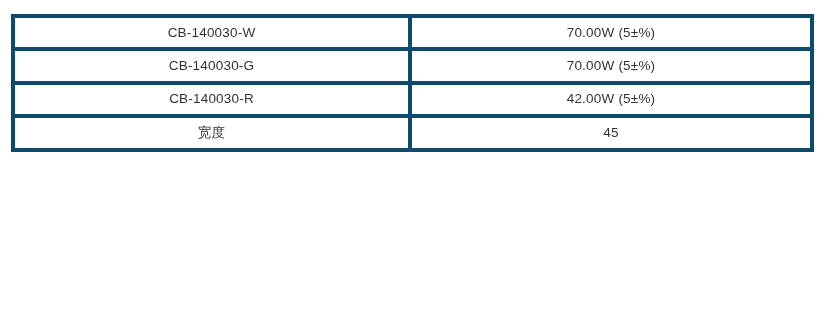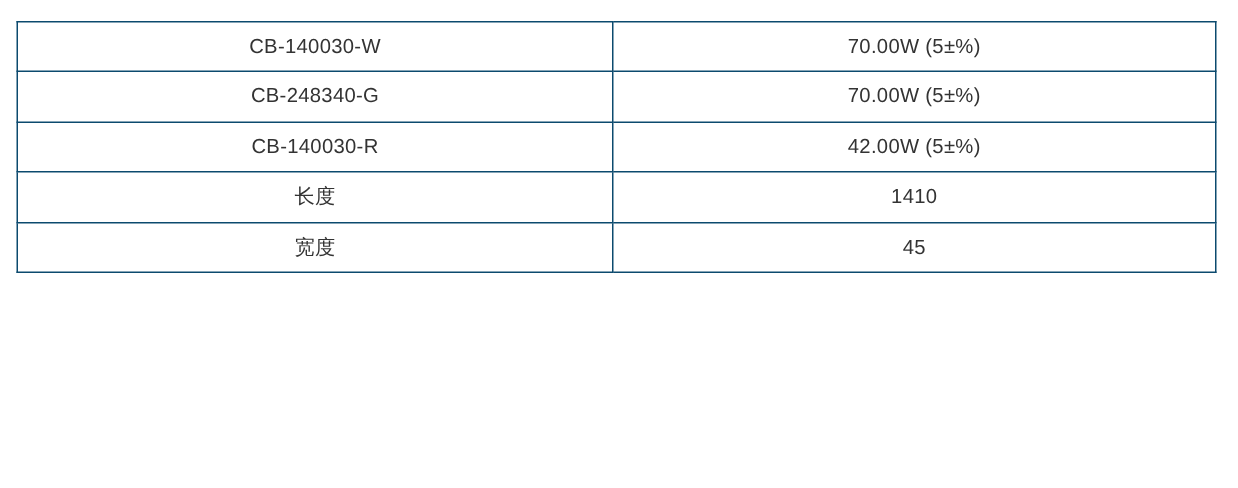--- a/index.html
+++ b/index.html
@@ -32,21 +32,21 @@
   }
 
   .spec-table col.col-param { width: 397px; }
   .spec-table col.col-value { width: 402px; }
 
   .spec-table tr {
     height: 33.4px;
   }
 
   .spec-table td {
-    border: 1px solid #0c4a6e;
+    border: 4px solid #0c4a6e;
     text-align: center;
     vertical-align: middle;
     color: #333333;
     font-size: 13.5px;
     line-height: 1.2;
     font-weight: normal;
     padding: 0 4px;
     height: 33.4px;
     box-sizing: border-box;
     white-space: nowrap;
@@ -69,30 +69,26 @@
     <colgroup>
       <col class="col-param">
       <col class="col-value">
     </colgroup>
     <tbody>
       <tr>
         <td class="cell-param">CB-140030-W</td>
         <td class="cell-value">70.00W (5±%)</td>
       </tr>
       <tr>
-        <td class="cell-param">CB-248340-G</td>
+        <td class="cell-param">CB-140030-G</td>
         <td class="cell-value">70.00W (5±%)</td>
       </tr>
       <tr>
         <td class="cell-param">CB-140030-R</td>
         <td class="cell-value">42.00W (5±%)</td>
-      </tr>
-      <tr>
-        <td class="cell-param">长度</td>
-        <td class="cell-value">1410</td>
       </tr>
       <tr>
         <td class="cell-param">宽度</td>
         <td class="cell-value">45</td>
       </tr>
     </tbody>
   </table>
 </div>
 
 </body></html>

